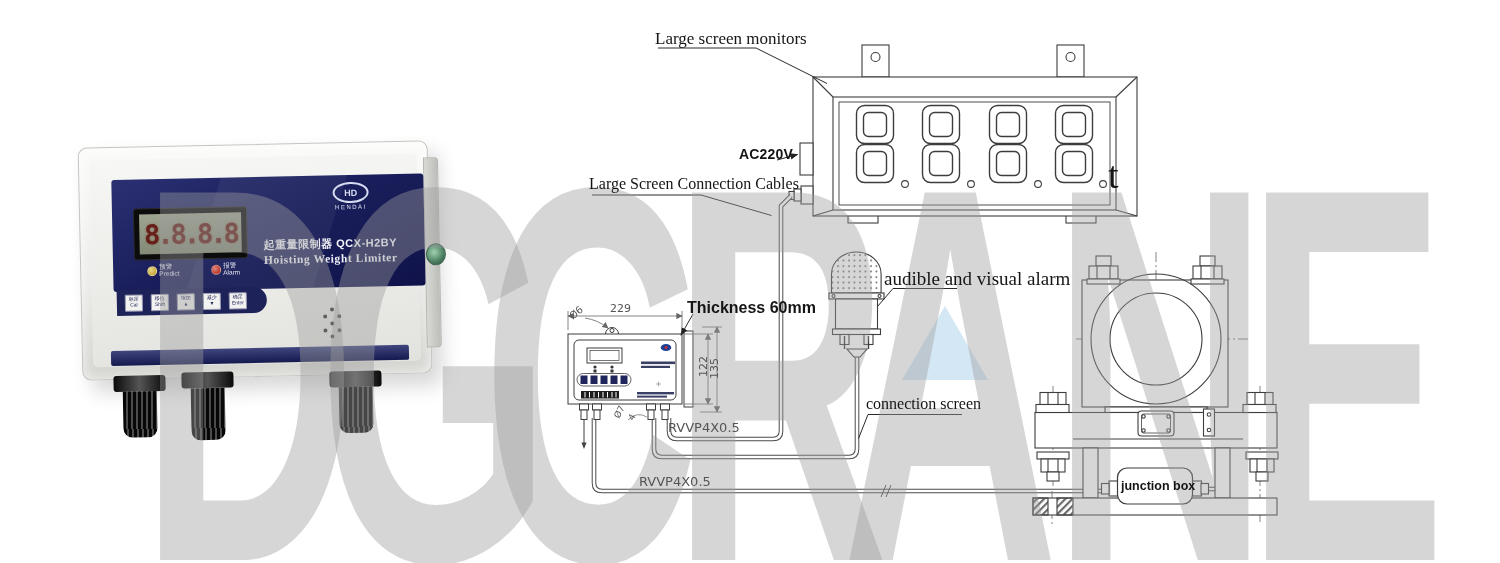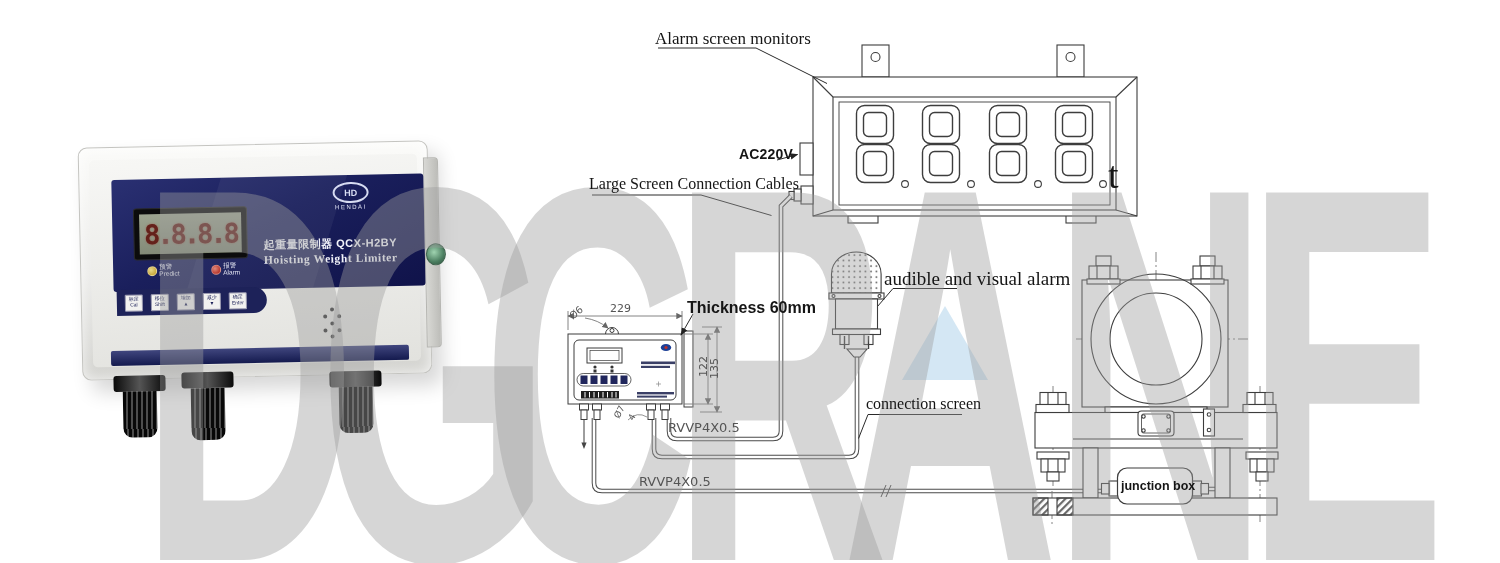--- a/index.html
+++ b/index.html
@@ -392,21 +392,21 @@
 
   <svg id="watermark-layer" class="abs" style="left:0;top:0;" width="1500" height="563" viewBox="0 0 1500 563">
     <polygon points="945,306 988,380 902,380" fill="#cfe4f3" opacity="0.9"></polygon>
     <g transform="scale(1,1.78)" font-family="Liberation Sans, sans-serif" font-weight="bold" font-size="300" fill="#9e9e9e" fill-opacity="0.42">
       <text y="314.6">
         <tspan x="140">D</tspan><tspan x="318">G</tspan><tspan x="482">C</tspan><tspan x="672">R</tspan><tspan x="842">A</tspan><tspan x="1052">N</tspan><tspan x="1246">E</tspan>
       </text>
     </g>
   </svg>
 
-  <div class="lbl serif" style="left:655px;top:29px;font-size:17px;">Alarm screen monitors</div>
+  <div class="lbl serif" style="left:655px;top:29px;font-size:17px;">Large screen monitors</div>
   <div class="lbl" style="left:739px;top:146px;font-size:14px;font-weight:bold;letter-spacing:0.2px;">AC220V</div>
   <div class="lbl serif" style="left:589px;top:175px;font-size:16px;">Large Screen Connection Cables</div>
   <div class="lbl serif" style="left:1108px;top:153px;font-size:38px;">t</div>
   <div class="lbl serif" style="left:884px;top:268px;font-size:19px;">audible and visual alarm</div>
   <div class="lbl serif" style="left:866px;top:395px;font-size:16px;">connection screen</div>
   <div class="lbl" style="left:687px;top:299px;font-size:16px;font-weight:bold;">Thickness 60mm</div>
   <div class="lbl" style="left:1121px;top:479px;width:48px;text-align:center;font-size:12.5px;font-weight:bold;">junction box</div>
   <div class="lbl tech" style="left:668px;top:420px;font-size:13px;">RVVP4X0.5</div>
   <div class="lbl tech" style="left:639px;top:474px;font-size:13px;">RVVP4X0.5</div>
   <div class="lbl dimtxt" style="left:610px;top:302px;">229</div>

